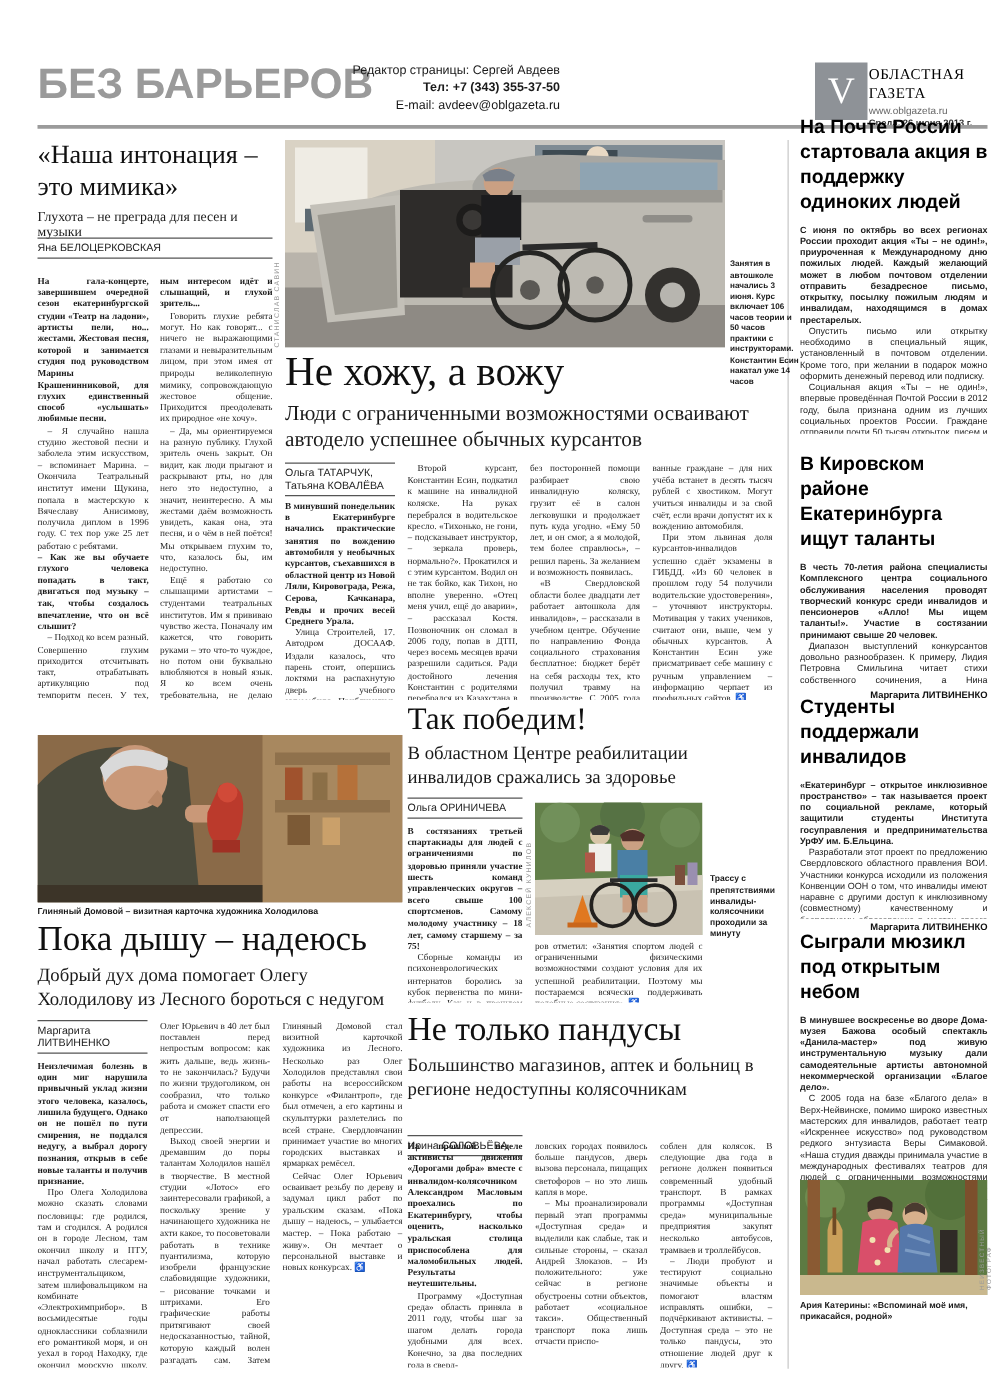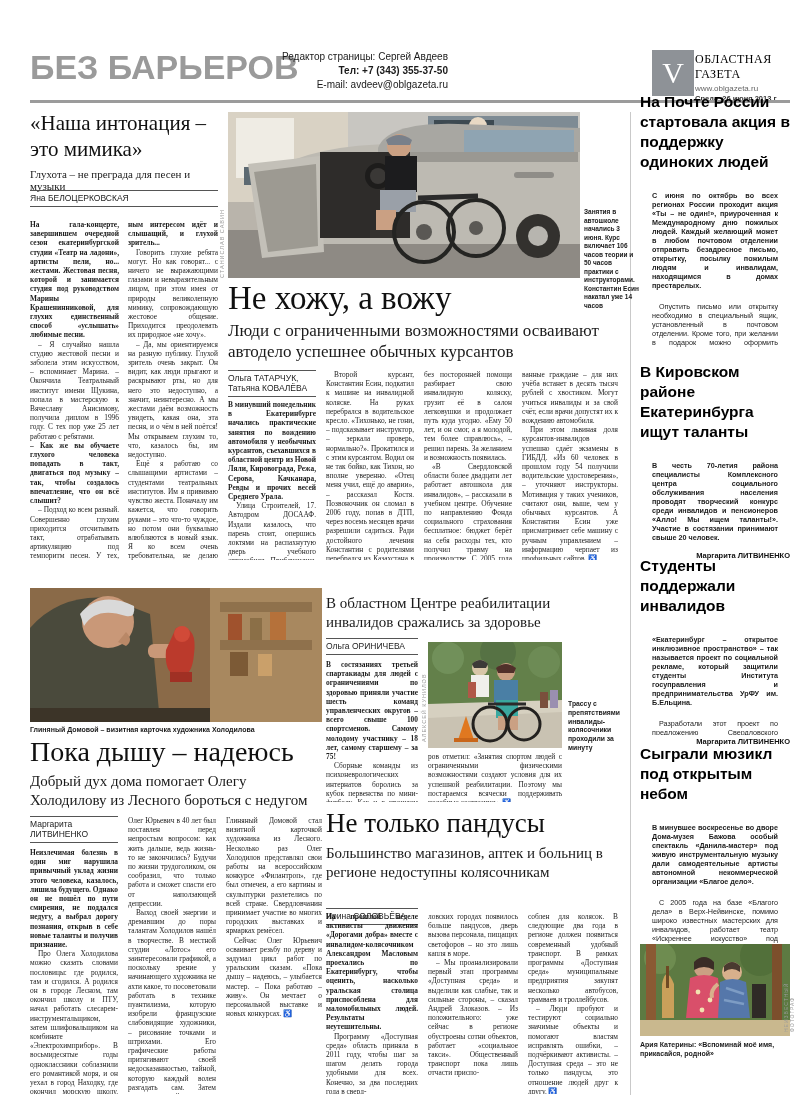--- a/index.html
+++ b/index.html
@@ -24,21 +24,21 @@
        font-family:"Liberation Sans",sans-serif;font-size:8.5px;color:#222;line-height:10px;}
   
   .col{overflow:hidden;font-size:7.4px;line-height:9.2px;text-align:justify;}
   .col p{margin:0;text-indent:8px;}
   .col p.nofi{text-indent:0;}
   .col p.b{font-weight:bold;text-indent:0;}
   
   .rart{position:absolute;left:640px;width:150px;font-family:"Liberation Sans",sans-serif;}
   .rhl{font-family:"Liberation Sans",sans-serif;font-weight:bold;font-size:15.5px;line-height:20px;color:#000;margin:0 0 7px 0;}
   .rbody{overflow:hidden;font-size:7.2px;line-height:9px;text-align:justify;color:#1b1b1b;}
-  .rbody p{margin:12px;text-indent:7px;}
+  .rbody p{margin:0;text-indent:7px;}
   .rbody p.lead{font-weight:bold;text-indent:0;}
   .sig{position:absolute;right:0;bottom:0;background:#fff;padding-left:5px;
        font-family:"Liberation Sans",sans-serif;font-size:7.5px;font-weight:bold;color:#111;}
   
   .cap{font-family:"Liberation Sans",sans-serif;font-weight:bold;color:#1a1a1a;}
   .vcred{position:absolute;writing-mode:vertical-rl;transform:rotate(180deg);
          font-family:"Liberation Sans",sans-serif;font-size:5.5px;color:#9a9a9a;letter-spacing:1px;}
   svg{display:block;}
 </style>
 </head>
@@ -135,20 +135,21 @@
   </div>
   <div class="abs col" style="left:424px;top:370px;width:88px;height:190px;">
     <p class="nofi">без посторонней помощи разбирает свою инвалидную коляску, грузит её в салон легковушки и продолжает путь куда угодно. «Ему 50 лет, и он смог, а я молодой, тем более справлюсь», – решил парень. За желанием и возможность появилась.</p>
     <p>«В Свердловской области более двадцати лет работает автошкола для инвалидов», – рассказали в учебном центре. Обучение по направлению Фонда социального страхования бесплатное: бюджет берёт на себя расходы тех, кто получил травму на производстве. С 2005 года Свердловская область одной из первых стала учить за счёт казны и незастрахо-</p>
   </div>
   <div class="abs col" style="left:522px;top:370px;width:96px;height:190px;">
     <p class="nofi">ванные граждане – для них учёба встанет в десять тысяч рублей с хвостиком. Могут учиться инвалиды и за свой счёт, если врачи допустят их к вождению автомобиля.</p>
     <p>При этом львиная доля курсантов-инвалидов успешно сдаёт экзамены в ГИБДД. «Из 60 человек в прошлом году 54 получили водительские удостоверения», – уточняют инструкторы. Мотивация у таких учеников, считают они, выше, чем у обычных курсантов. А Константин Есин уже присматривает себе машину с ручным управлением – информацию черпает из профильных сайтов. ♿</p>
   </div>
 
+  <div class="abs hl" style="left:326px;top:562px;font-size:25px;">Так победим!</div>
   <div class="abs sub" style="left:326px;top:594px;width:276px;font-size:15px;line-height:19px;">В областном Центре реабилитации инвалидов сражались за здоровье</div>
   <div class="abs byl" style="left:326px;top:638px;width:92px;">Ольга ОРИНИЧЕВА</div>
   <div class="abs col" style="left:326px;top:660px;width:92px;height:142px;">
     <p class="b">В состязаниях третьей спартакиады для людей с ограничениями по здоровью приняли участие шесть команд управленческих округов – всего свыше 100 спортсменов. Самому молодому участнику – 18 лет, самому старшему – за 75!</p>
     <p>Сборные команды из психоневрологических интернатов боролись за кубок первенства по мини-футболу. Как и в прошлом году, увезла домой кубок сборная команда Западного управленческого округа. Зрелищным было соревнование на скорость для инвалидов-колясочников. Состязания по бегу стали самыми массовыми. А ещё одной традиционной дисциплиной стали шашки. Заместитель министра социальной политики Свердловской области Алексей Никифо-</p>
   </div>
   <div class="abs" style="left:428px;top:642px;">
     <svg width="134" height="106" viewBox="0 0 134 106" preserveAspectRatio="none">
       <rect width="134" height="106" fill="#63804a"></rect>
       <circle cx="20" cy="16" r="16" fill="#71905a"></circle>

